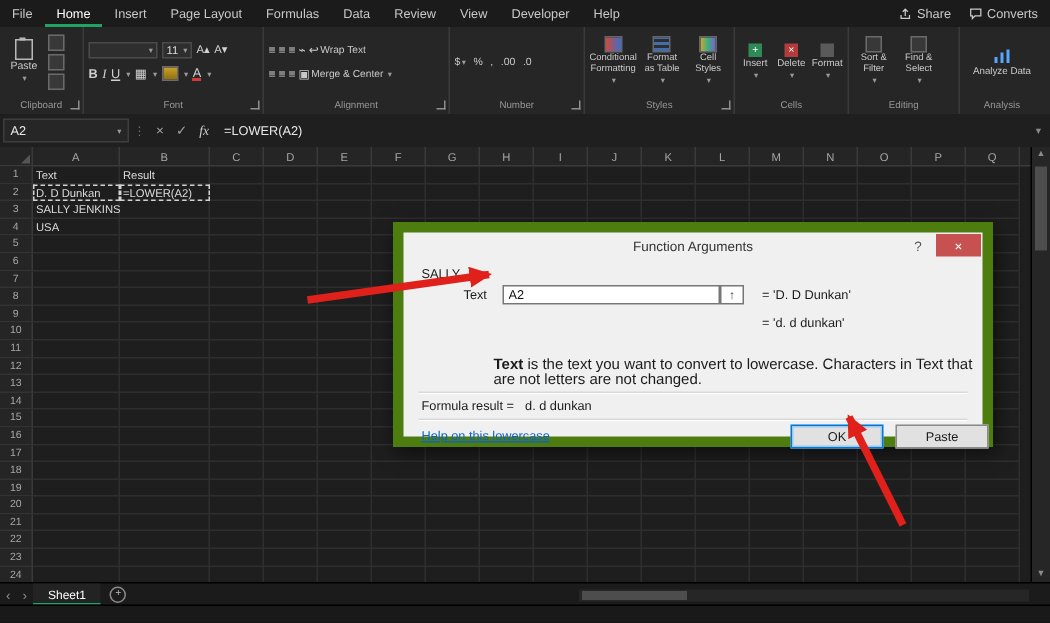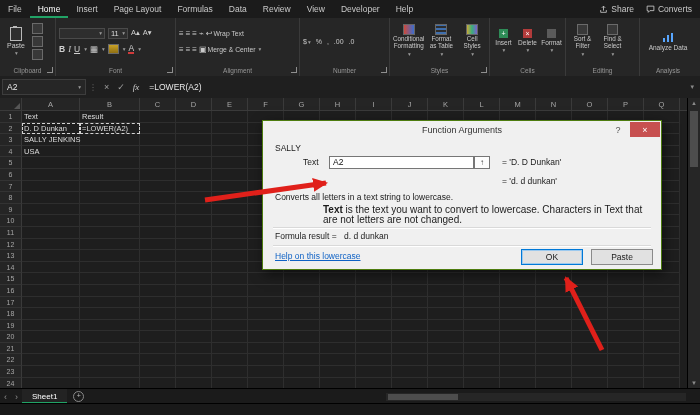--- a/index.html
+++ b/index.html
@@ -100,22 +100,22 @@
   .navarr{display:flex;align-items:center;padding:0 4px;color:#8f8f8f;font-size:9px;}
   .stab{display:flex;align-items:center;padding:0 10px;color:#fff;box-shadow:inset 0 -2px 0 #21a366;background:#232323;}
   .addsheet{display:flex;align-items:center;margin-left:6px;}
   .addsheet span{width:9px;height:9px;border:1px solid #8a8a8a;border-radius:50%;font-size:7px;line-height:8px;
              text-align:center;color:#bdbdbd;}
   .hscroll{margin-left:auto;align-self:center;width:300px;height:8px;background:#262626;margin-right:14px;position:relative;}
   .hthumb{position:absolute;left:2px;top:1px;height:6px;width:70px;background:#4d4d4d;}
   .statusbar{position:absolute;left:0;right:0;bottom:0;height:11px;background:#191919;border-top:1px solid #000;}
 
   
-  .dialog{position:absolute;left:262px;top:120px;width:400px;height:150px;background:#f0f0f0;
-          border:1px solid #4d7c0f;box-shadow:2px 4px 12px rgba(0,0,0,.55);z-index:10;
+  .dialog{position:absolute;left:262px;top:148px;width:400px;height:150px;background:#f0f0f0;
+          border:7px solid #4d7c0f;box-shadow:2px 4px 12px rgba(0,0,0,.55);z-index:10;
           font-size:8.5px;color:#1a1a1a;box-sizing:border-box;}
   .dlg-title{height:18px;display:flex;align-items:center;justify-content:center;font-size:9px;color:#333;position:relative;}
   .dlg-btns{position:absolute;right:1px;top:1px;display:flex;}
   .dlg-help{width:24px;height:15px;display:flex;align-items:center;justify-content:center;color:#555;font-size:9px;}
   .dlg-close{width:30px;height:15px;background:#c75050;color:#fff;display:flex;align-items:center;justify-content:center;font-size:9px;}
   .dlg-fn{position:absolute;left:12px;top:22px;}
   .dlg-argrow{position:absolute;left:40px;top:34px;display:flex;align-items:center;height:14px;}
   .arg-label{width:26px;}
   .arg-input{width:145px;height:13px;background:#fff;border:1px solid #767676;font-size:8.5px;
              font-family:"Liberation Sans",sans-serif;padding:0 3px;box-sizing:border-box;color:#111;}
@@ -909,21 +909,20 @@
     <div class="dlg-fn">SALLY</div>
     <div class="dlg-argrow">
       <span class="arg-label">Text</span>
       <input class="arg-input" value="A2" style="">
       <div class="collapse-btn">
           <span>↑</span>
         </div>
       <span class="arg-preview">=  'D. D Dunkan'</span>
     </div>
     <div class="dlg-eq2">=  'd. d dunkan'</div>
-    <div class="dlg-desc">Converts all letters in a text string to lowercase.</div>
     <div class="dlg-argdesc"><b>Text</b><span> is the text you want to convert to lowercase. Characters in Text that are not letters are not changed.</span></div>
     <div class="dlg-hr hr1"></div>
     <div class="dlg-result">
       <span>Formula result =</span>
       <span class="val">d. d dunkan</span>
     </div>
     <div class="dlg-hr hr2"></div>
     <a class="dlg-link">Help on this lowercase</a>
     <div class="dlg-ok">OK</div>
     <div class="dlg-cancel">Paste</div>

